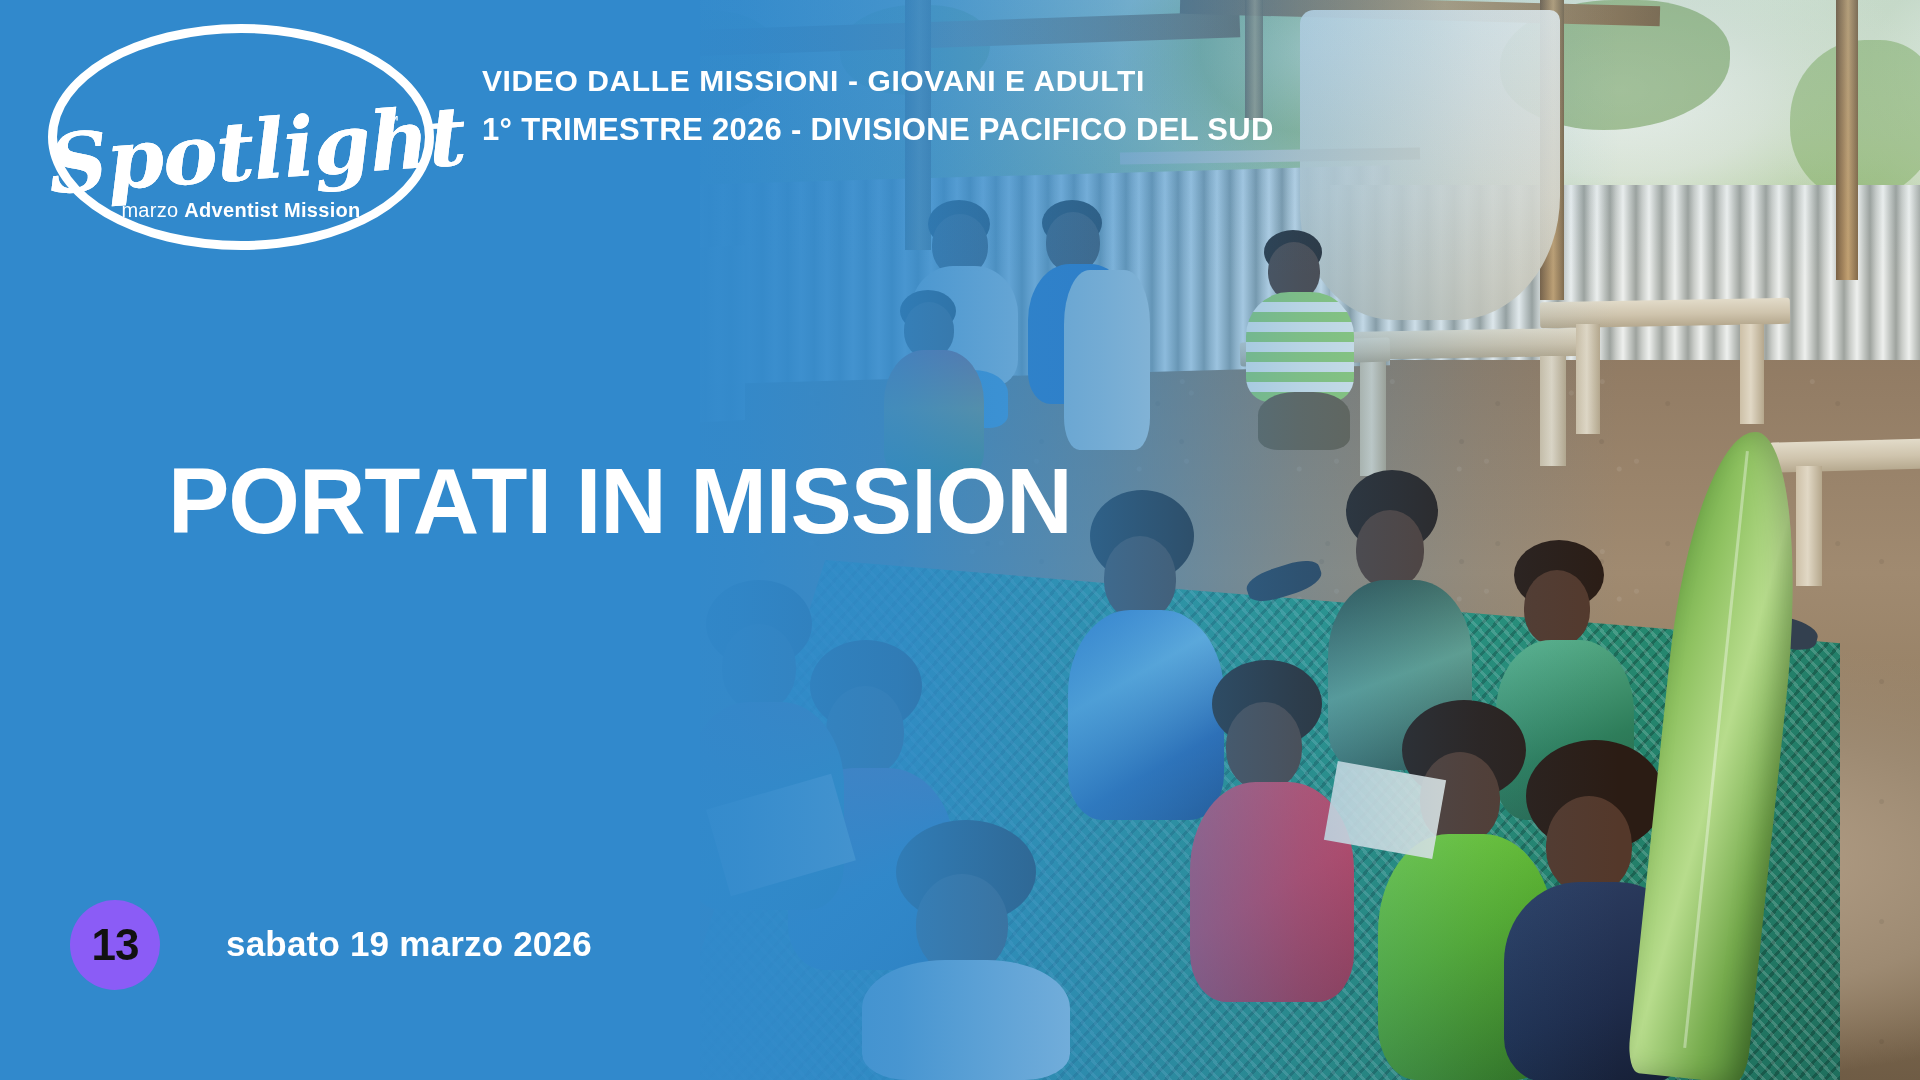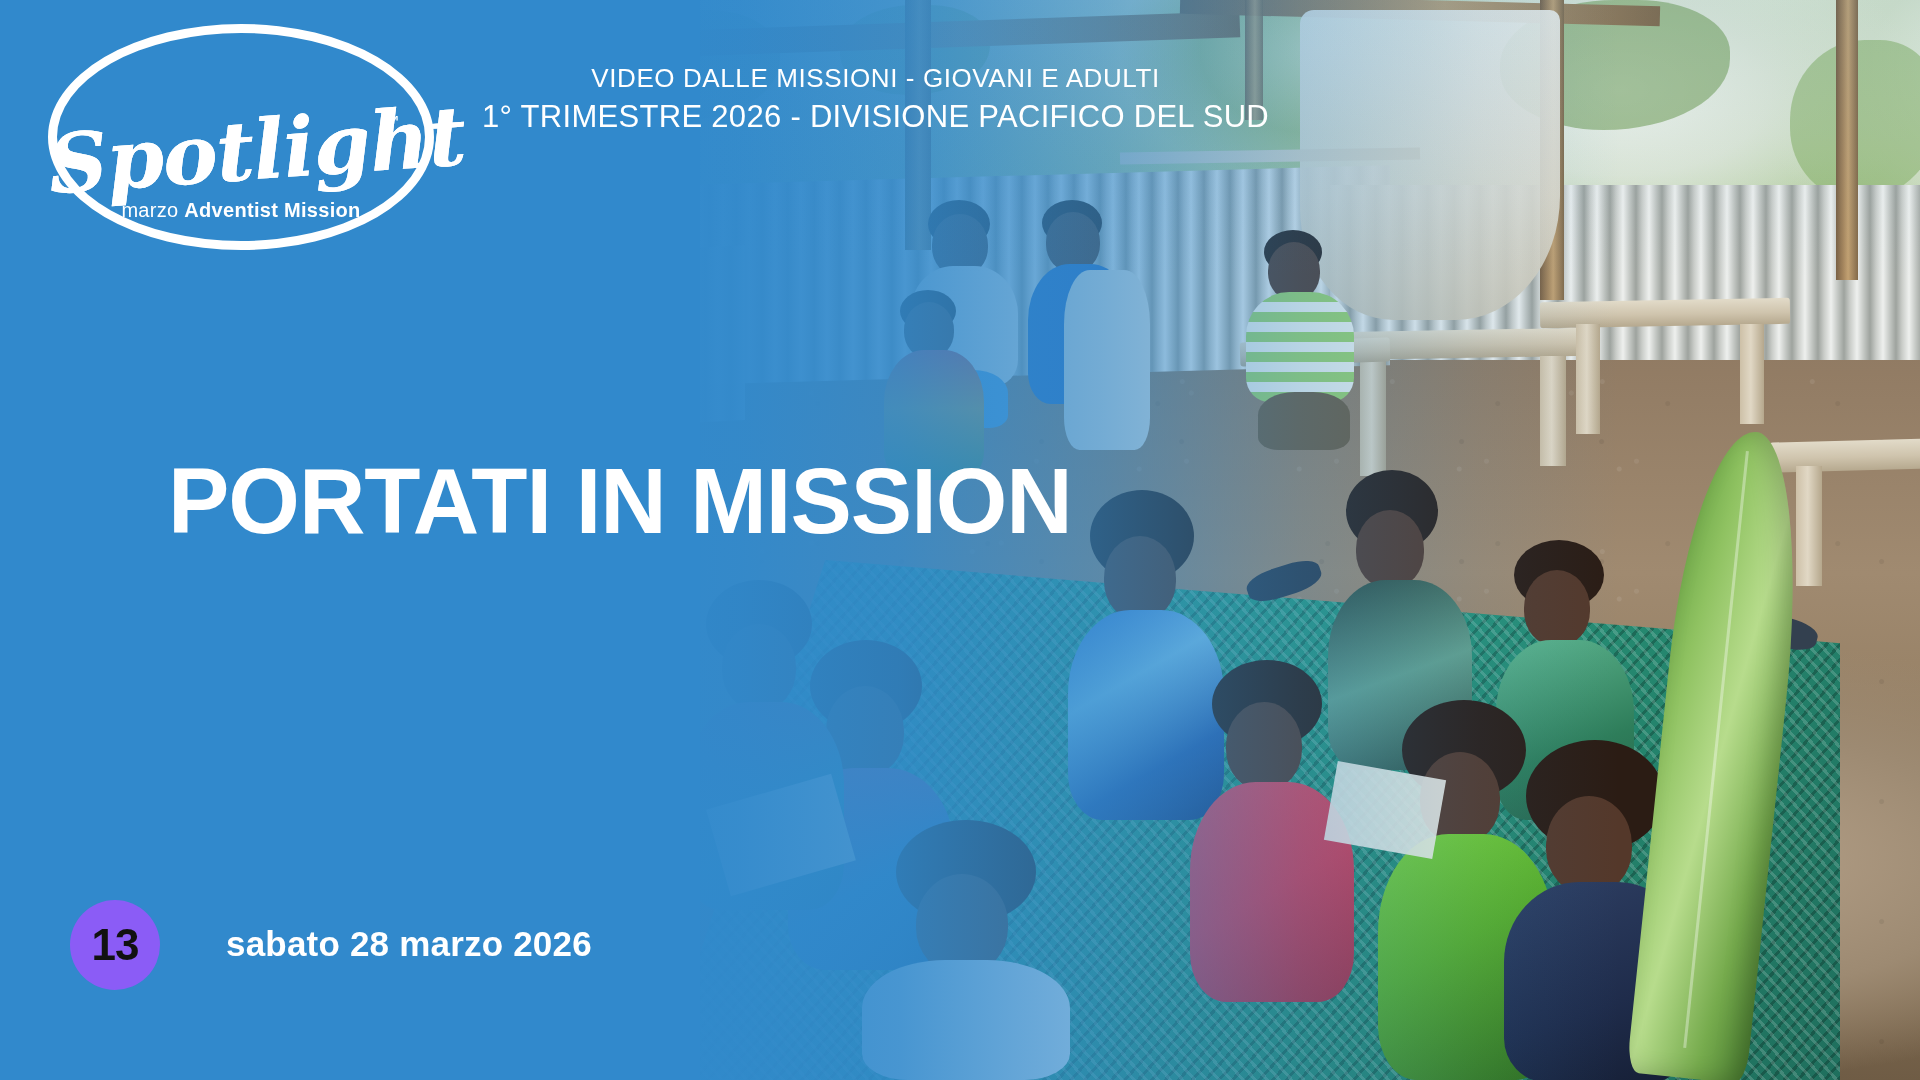--- a/index.html
+++ b/index.html
@@ -197,33 +197,32 @@
   }
   .logo-from .lite { font-weight:400; }
   .logo-from .bold { font-weight:700; }
 
   
   .header-block {
     position:absolute; left:482px; top:62px;
     color:#ffffff;
   }
   .header-line1 {
-    font-size:26px;
-    font-weight:400;
+    font-size:30px;
+    font-weight:700;
     letter-spacing:.6px;
     line-height:1.28;
     white-space:nowrap;
-    text-align:center;
   }
   .header-line2 {
     font-size:31px;
-    font-weight:400;
+    font-weight:700;
     letter-spacing:.3px;
     line-height:1.28;
-    margin-top:2px;
+    margin-top:10px;
     white-space:nowrap;
   }
 
   
   .title-block {
     position:absolute; left:168px; top:450px;
     color:#ffffff;
     font-weight:700;
     font-size:92px;
     line-height:1.12;
@@ -428,15 +427,15 @@
     <div class="header-line2">1° TRIMESTRE 2026 - DIVISIONE PACIFICO DEL SUD</div>
   </div>
 
   <div class="title-block">
     <span class="title-line">PORTATI IN MISSION</span>
   </div>
 
   <div class="badge">
     <span class="badge-num">13</span>
   </div>
-  <div class="date-text">sabato 28 marzo 2026</div>
+  <div class="date-text">sabato 19 marzo 2026</div>
 
 </div>
 
 </body></html>

